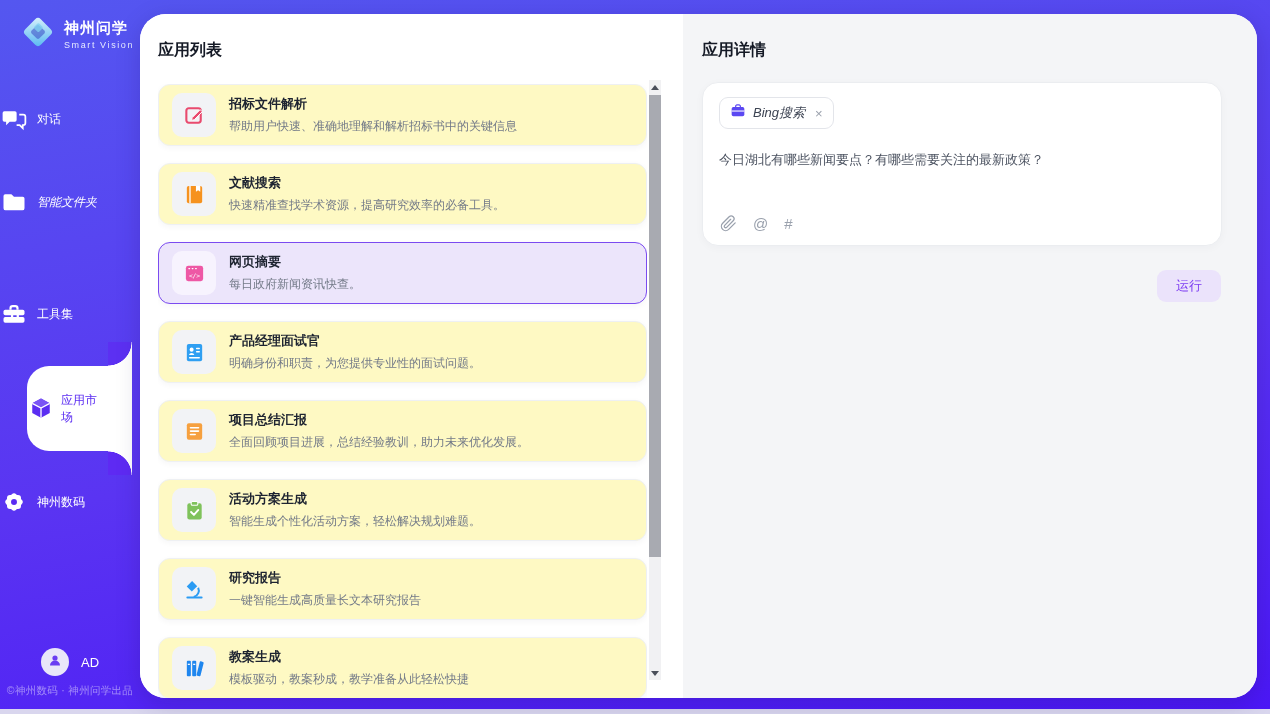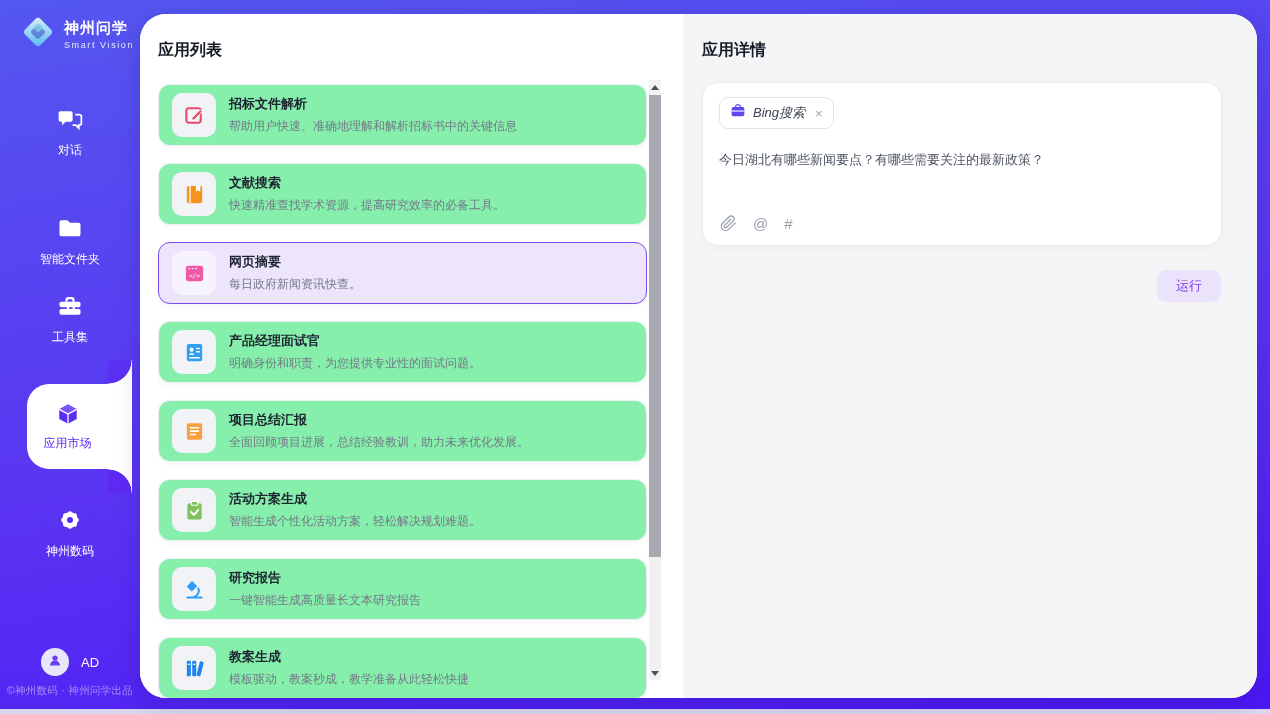--- a/index.html
+++ b/index.html
@@ -11,28 +11,28 @@
   }
   .bottom-strip { position:absolute; left:0; right:0; bottom:0; height:5px; background:#d9d6ee; }
 
   
   .sidebar { position:absolute; left:0; top:0; width:140px; height:709px; }
   .logo { position:absolute; top:12px; left:18px; display:flex; align-items:center; gap:6px; }
   .logo svg { width:40px; height:40px; }
   .logo-t1 { font-size:15px; font-weight:700; color:#fff; letter-spacing:1px; }
   .logo-t2 { font-size:9px; color:#e6eaff; letter-spacing:1.6px; margin-top:2px; }
   .nav { position:absolute; top:105px; left:0; width:140px; display:flex; flex-direction:column; }
-  .nav-item { width:140px; display:flex; flex-direction:column; align-items:center; gap:9px;
+  .nav-item { width:140px; display:flex; flex-direction:row; align-items:center; gap:9px;
               color:#fff; cursor:pointer; }
   .nav-item .nav-ic { width:28px; height:28px; display:flex; align-items:center; justify-content:center; }
   .nav-item .nav-ic svg { width:28px; height:28px; }
   .nav-label { font-size:12px; }
   .nav-label.u { text-underline-offset:3px; }
   .nav-item:nth-child(1) { margin-bottom:55px; }
-  .nav-item:nth-child(2) { margin-bottom:24px; }
+  .nav-item:nth-child(2) { margin-bottom:84px;font-style:italic; }
   .nav-item:nth-child(3) { margin-bottom:38px; }
   .nav-item.active { width:105px; margin-left:27px; height:85px; background:#fff;
                      border-radius:22px 0 0 22px; justify-content:center; gap:6px;
                      padding-right:24px; color:#5b2df2; position:relative; }
   .nav-item.active .nav-label { color:#5b2df2; }
   .nav-item.active::before { content:""; position:absolute; top:-24px; right:0; width:24px; height:24px;
       background:radial-gradient(circle 24px at 0 0, #5c30f2 0 23.2px, #fff 23.8px); }
   .nav-item.active::after { content:""; position:absolute; bottom:-24px; right:0; width:24px; height:24px;
       background:radial-gradient(circle 24px at 0 24px, #5e2af3 0 23.2px, #fff 23.8px); }
   .nav-item.active + .nav-item { margin-top:37px; }
@@ -50,21 +50,21 @@
              border-radius:26px; overflow:hidden; display:flex; background:#fff;
              box-shadow:0 6px 24px rgba(20,10,80,.18); }
   .list-pane { width:543px; background:#fff; position:relative; }
   .detail-pane { flex:1; background:#f4f5f7; position:relative; }
   .pane-title { position:absolute; top:26px; font-size:16px; font-weight:700; color:#151a26; }
   .list-pane .pane-title { left:18px; }
   .detail-pane .pane-title { left:19px; }
 
   
   .cards { position:absolute; top:70px; left:18px; width:489px; bottom:0; overflow:hidden; }
-  .card { height:62px; border-radius:12px; border:1px solid #eef0f3; background:#86efac;
+  .card { height:62px; border-radius:12px; border:1px solid #eef0f3; background:#fef9c3;
           box-shadow:0 2px 6px rgba(25,32,56,.04); display:flex; align-items:center;
           padding:0 13px; margin-bottom:17px; cursor:pointer; }
   .card.selected { background:#ece5fb; border:1.5px solid #7b4bf0; }
   .tile { width:44px; height:44px; border-radius:10px; background:#f2f3f6; flex:0 0 44px;
           display:flex; align-items:center; justify-content:center; }
   .card.selected .tile { background:#f7f3fe; }
   .tile svg { width:23px; height:23px; }
   .card-text { margin-left:13px; min-width:0; }
   .card-title { font-size:13px; font-weight:700; color:#1e2431; margin-bottom:5px; white-space:nowrap; }
   .card-desc { font-size:12px; color:#737a88; white-space:nowrap; }

